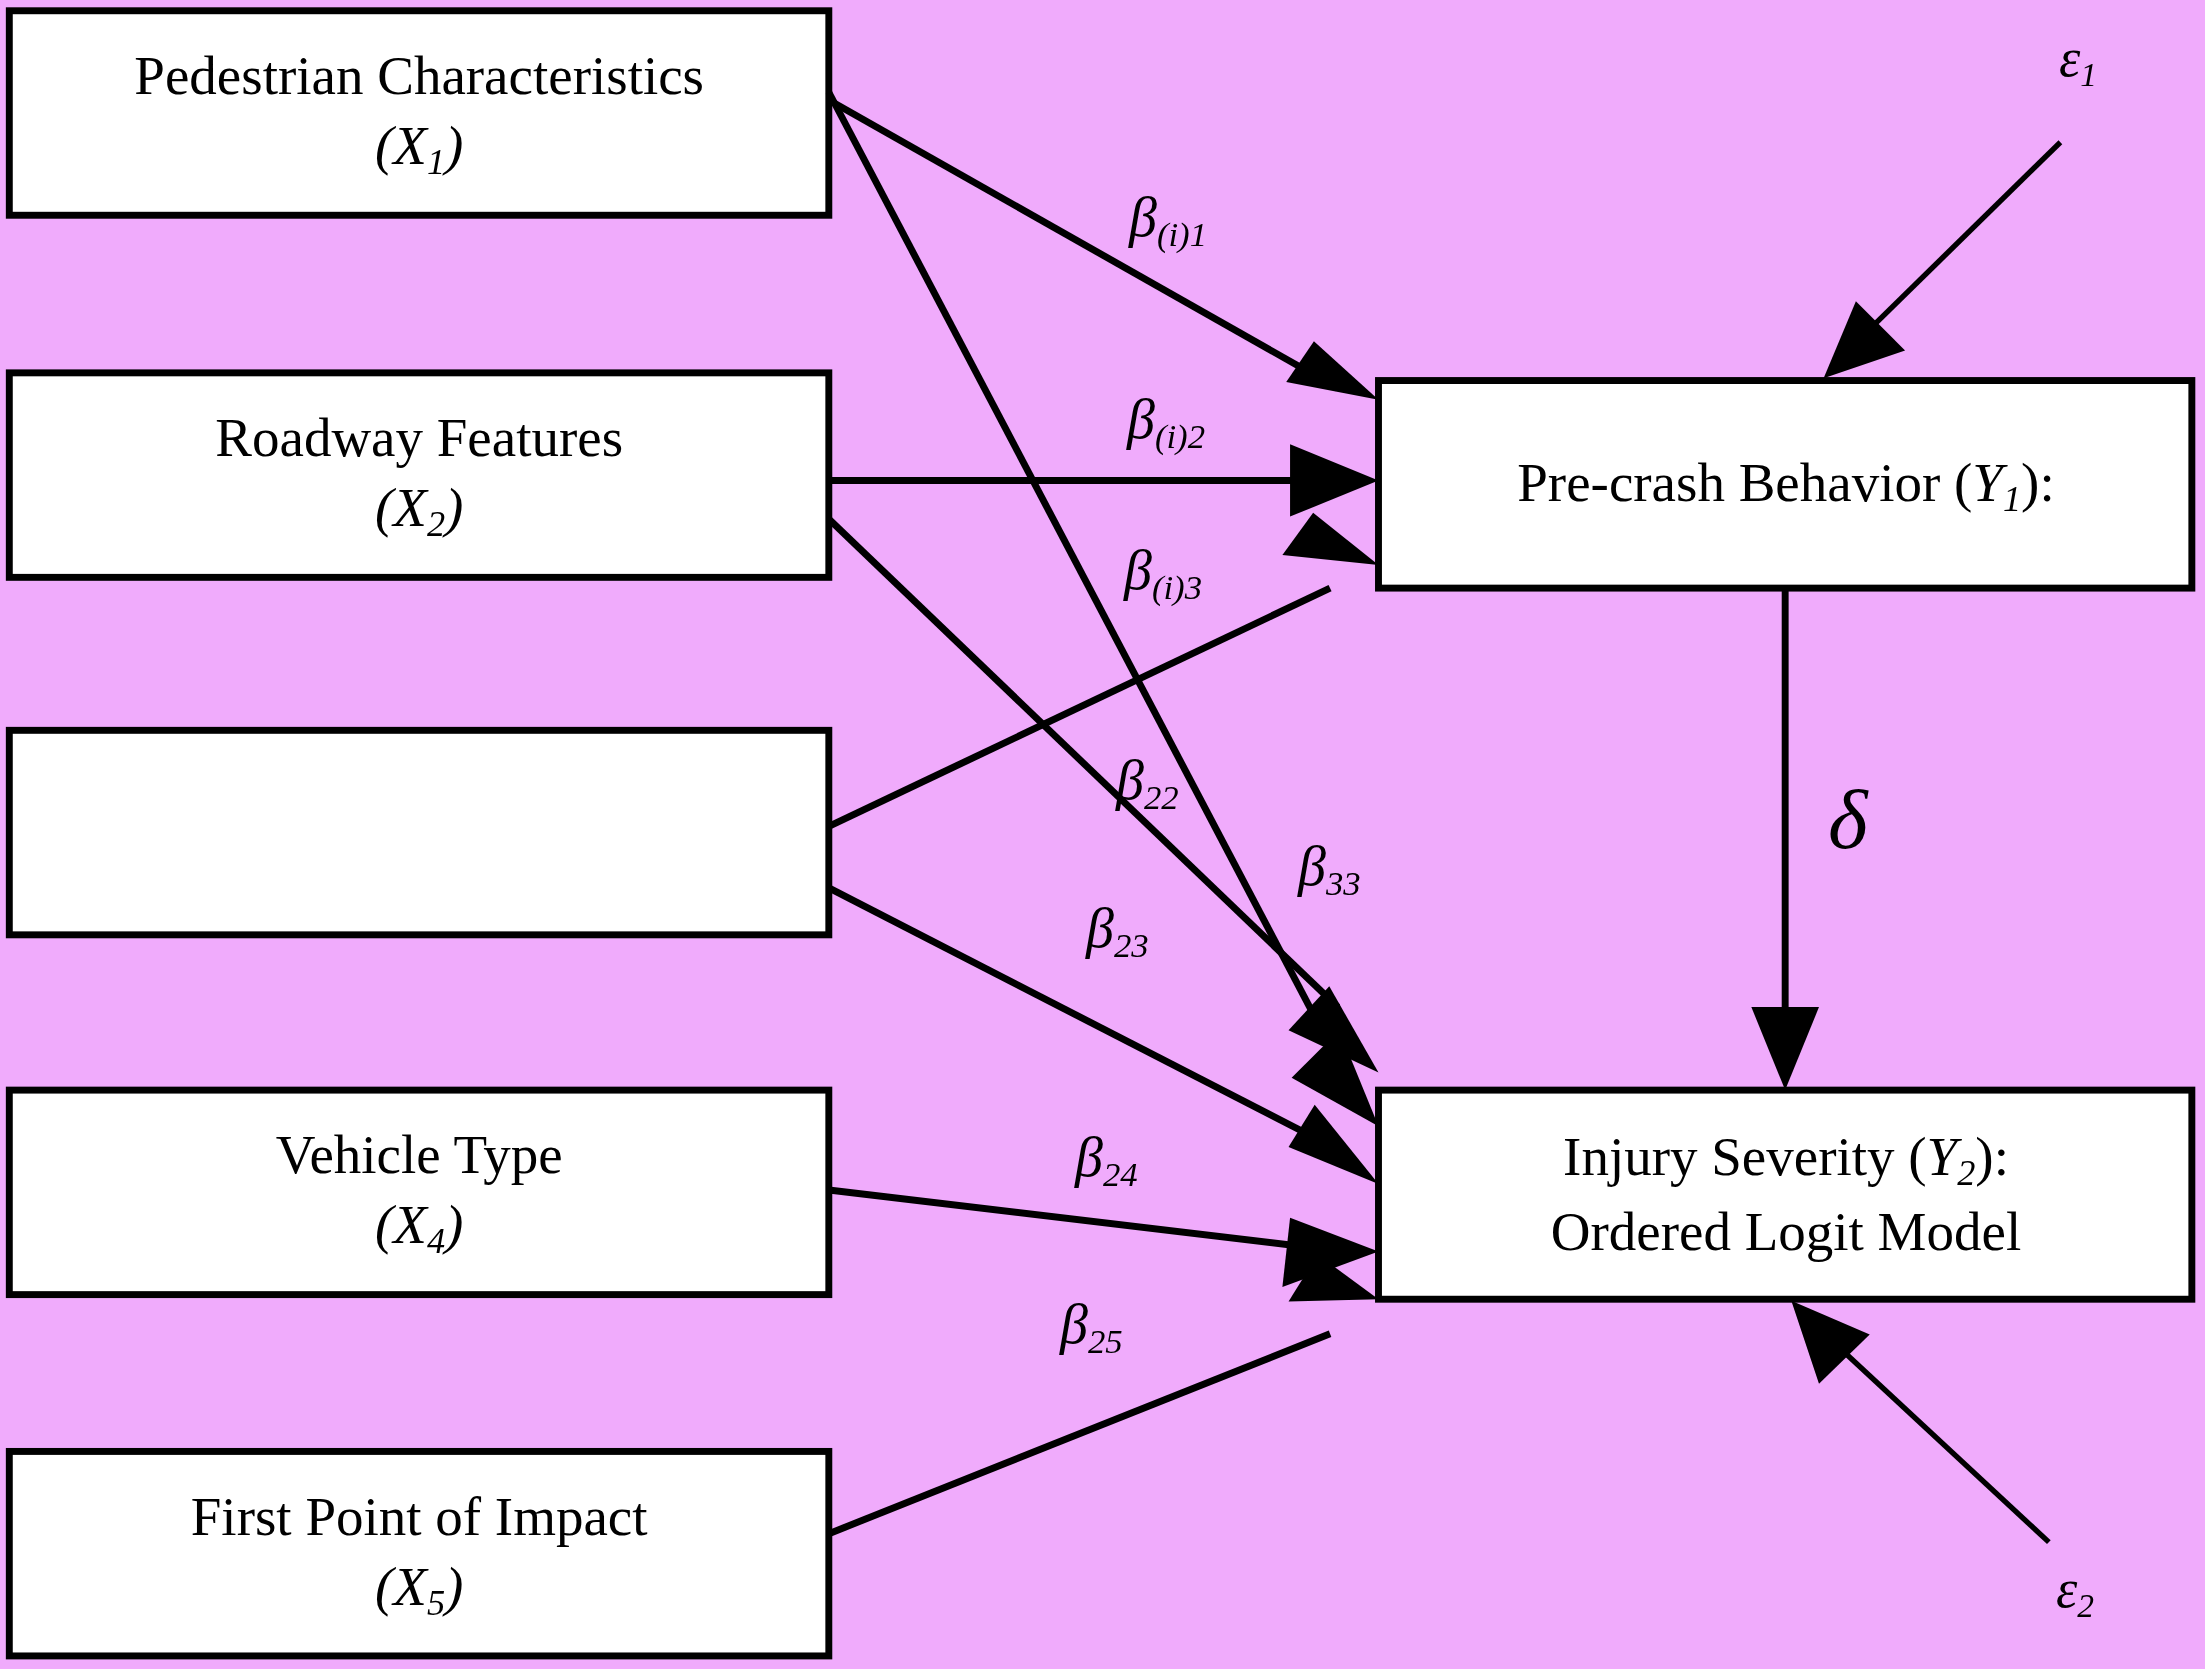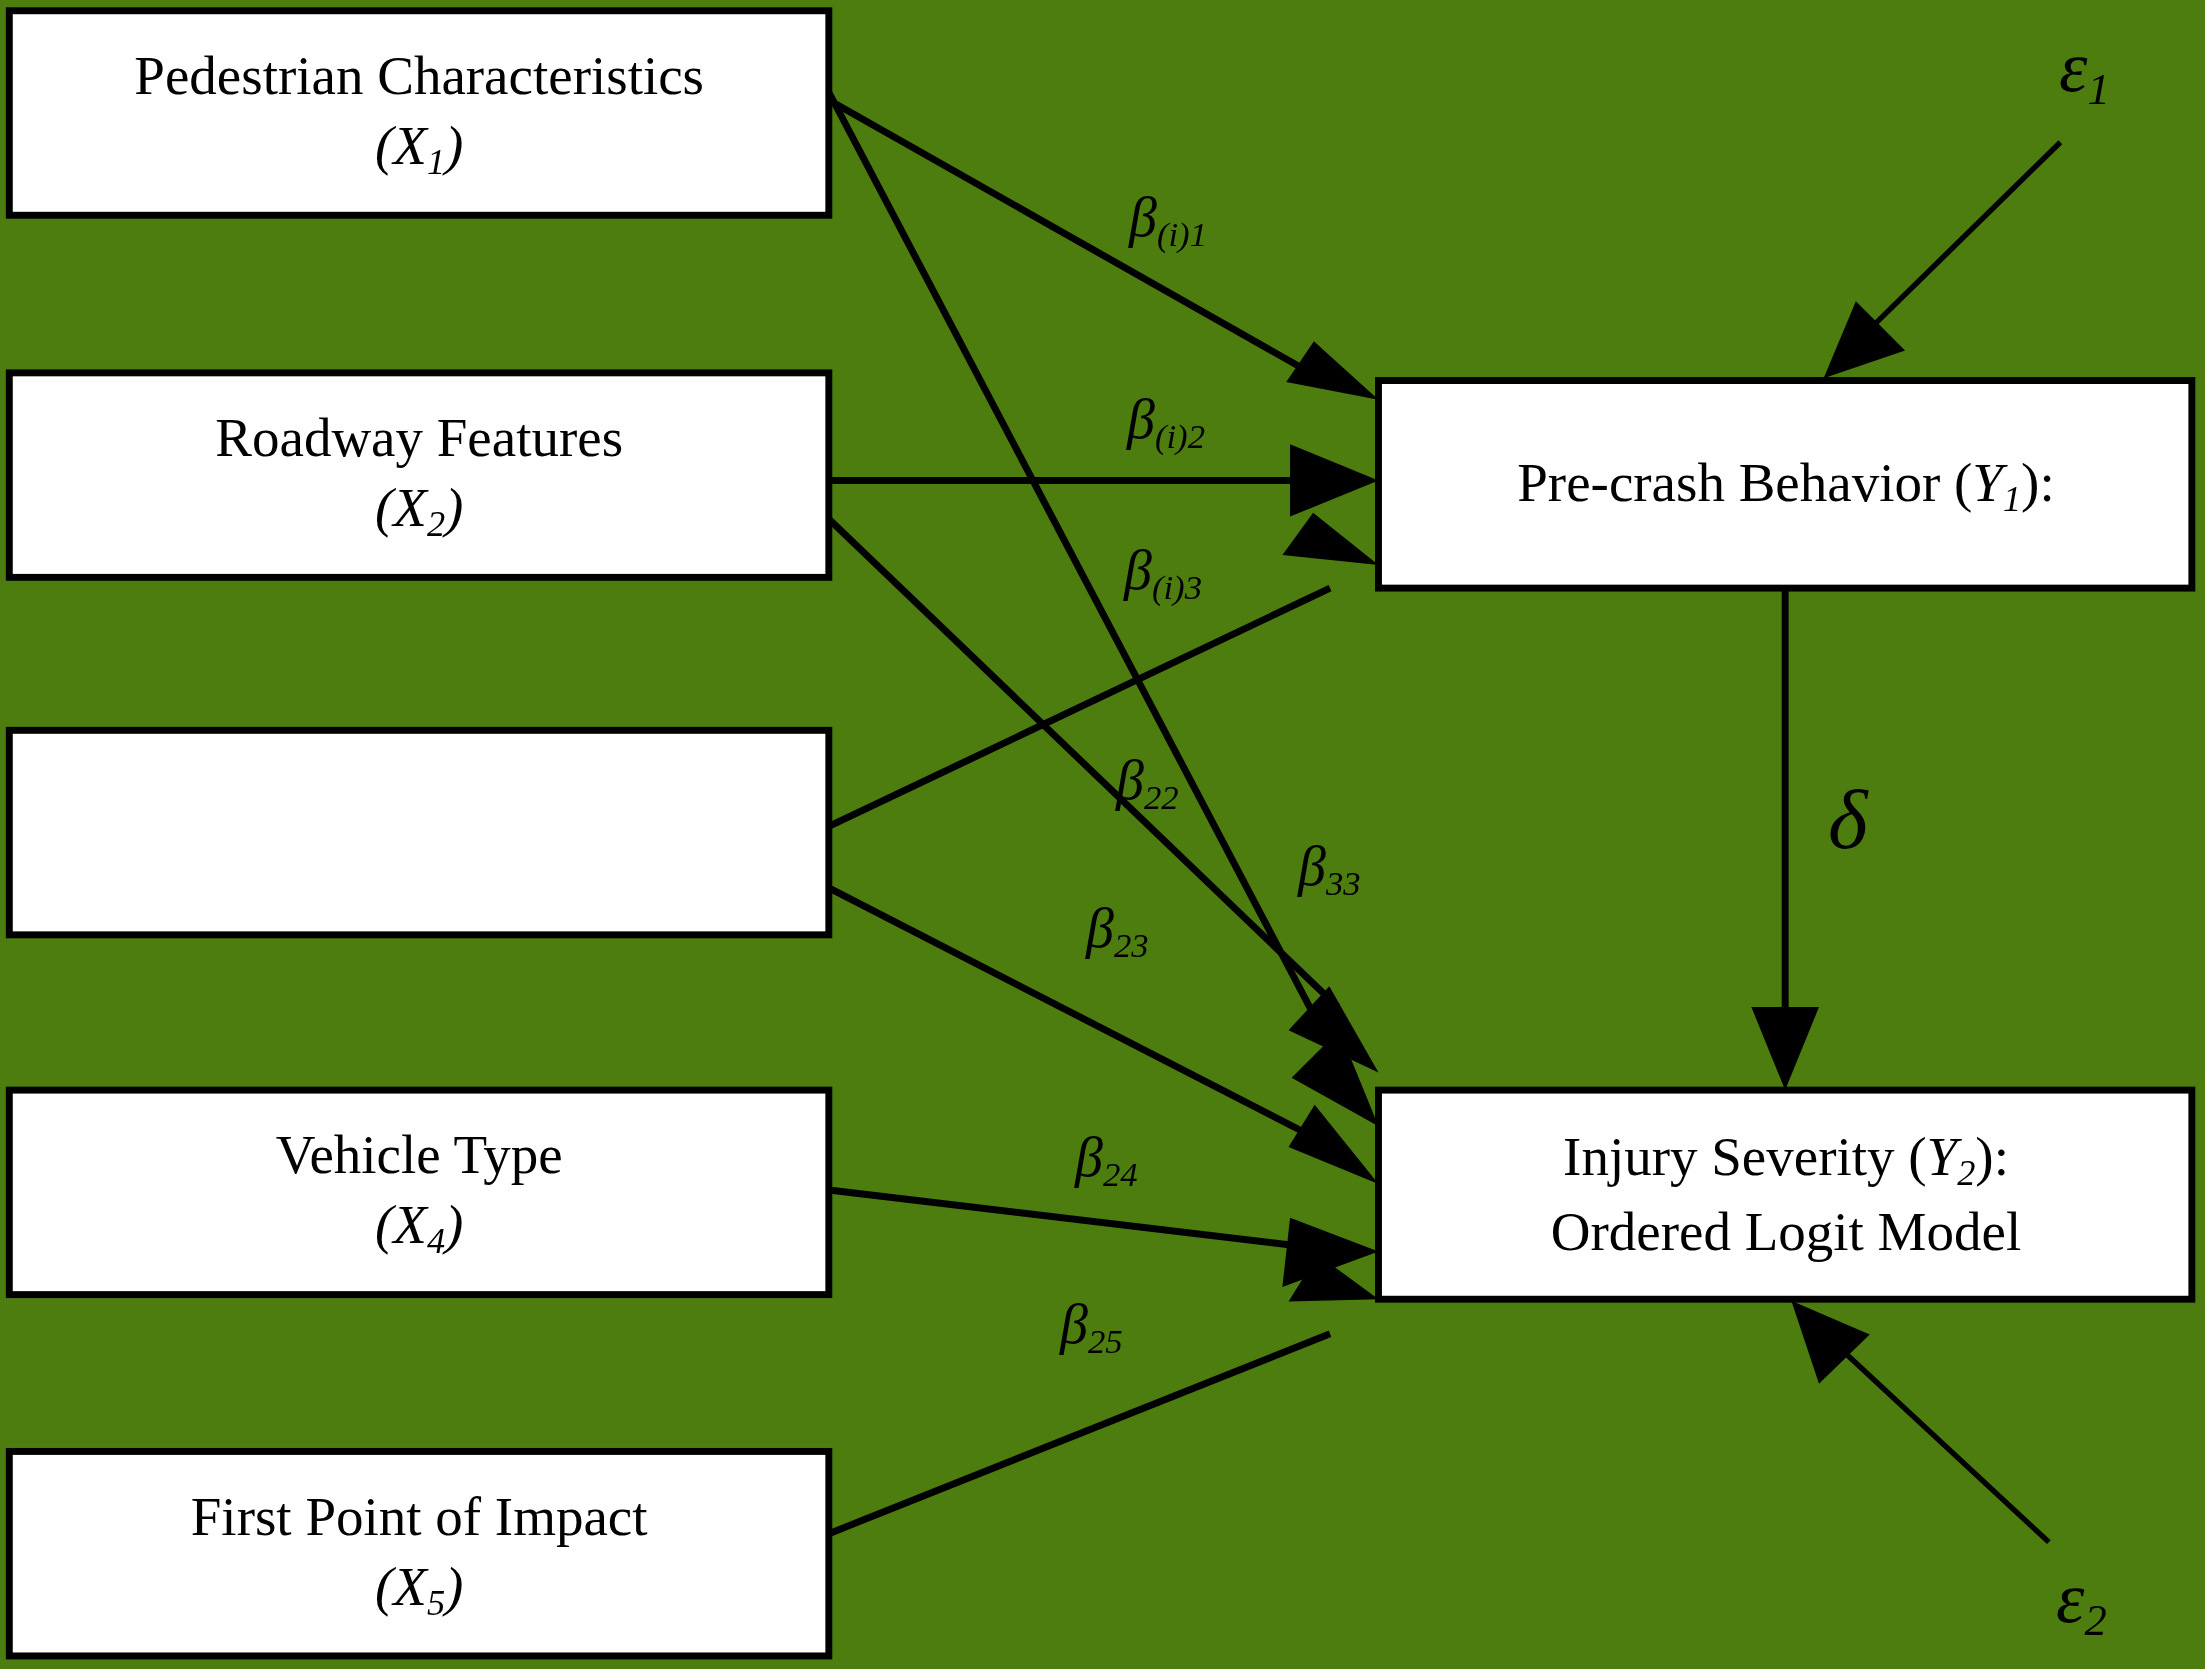--- a/index.html
+++ b/index.html
@@ -4,21 +4,21 @@
 <style>
   html, body {
     margin: 0;
     padding: 0;
     background: #ffffff;
   }
   #canvas {
     position: relative;
     width: 2205px;
     height: 1669px;
-    background: #4d7c0f;
+    background: #f0abfc;
     overflow: hidden;
     font-family: "Liberation Serif", "DejaVu Serif", serif;
   }
   svg.layer {
     position: absolute;
     left: 0;
     top: 0;
     width: 2205px;
     height: 1669px;
   }
@@ -57,21 +57,21 @@
   .var-tag { font-style: italic; }
   .var-tag sub {
     font-size: 0.66em;
     font-style: italic;
     vertical-align: -0.28em;
   }
   .greek {
     position: absolute;
     font-family: "Liberation Serif", "DejaVu Serif", serif;
     font-style: italic;
-    font-size: 72px;
+    font-size: 54px;
     color: #000000;
     white-space: nowrap;
     line-height: 1;
   }
   .greek sub {
     font-size: 0.62em;
     font-style: italic;
     vertical-align: -0.3em;
   }
   .greek.big {

